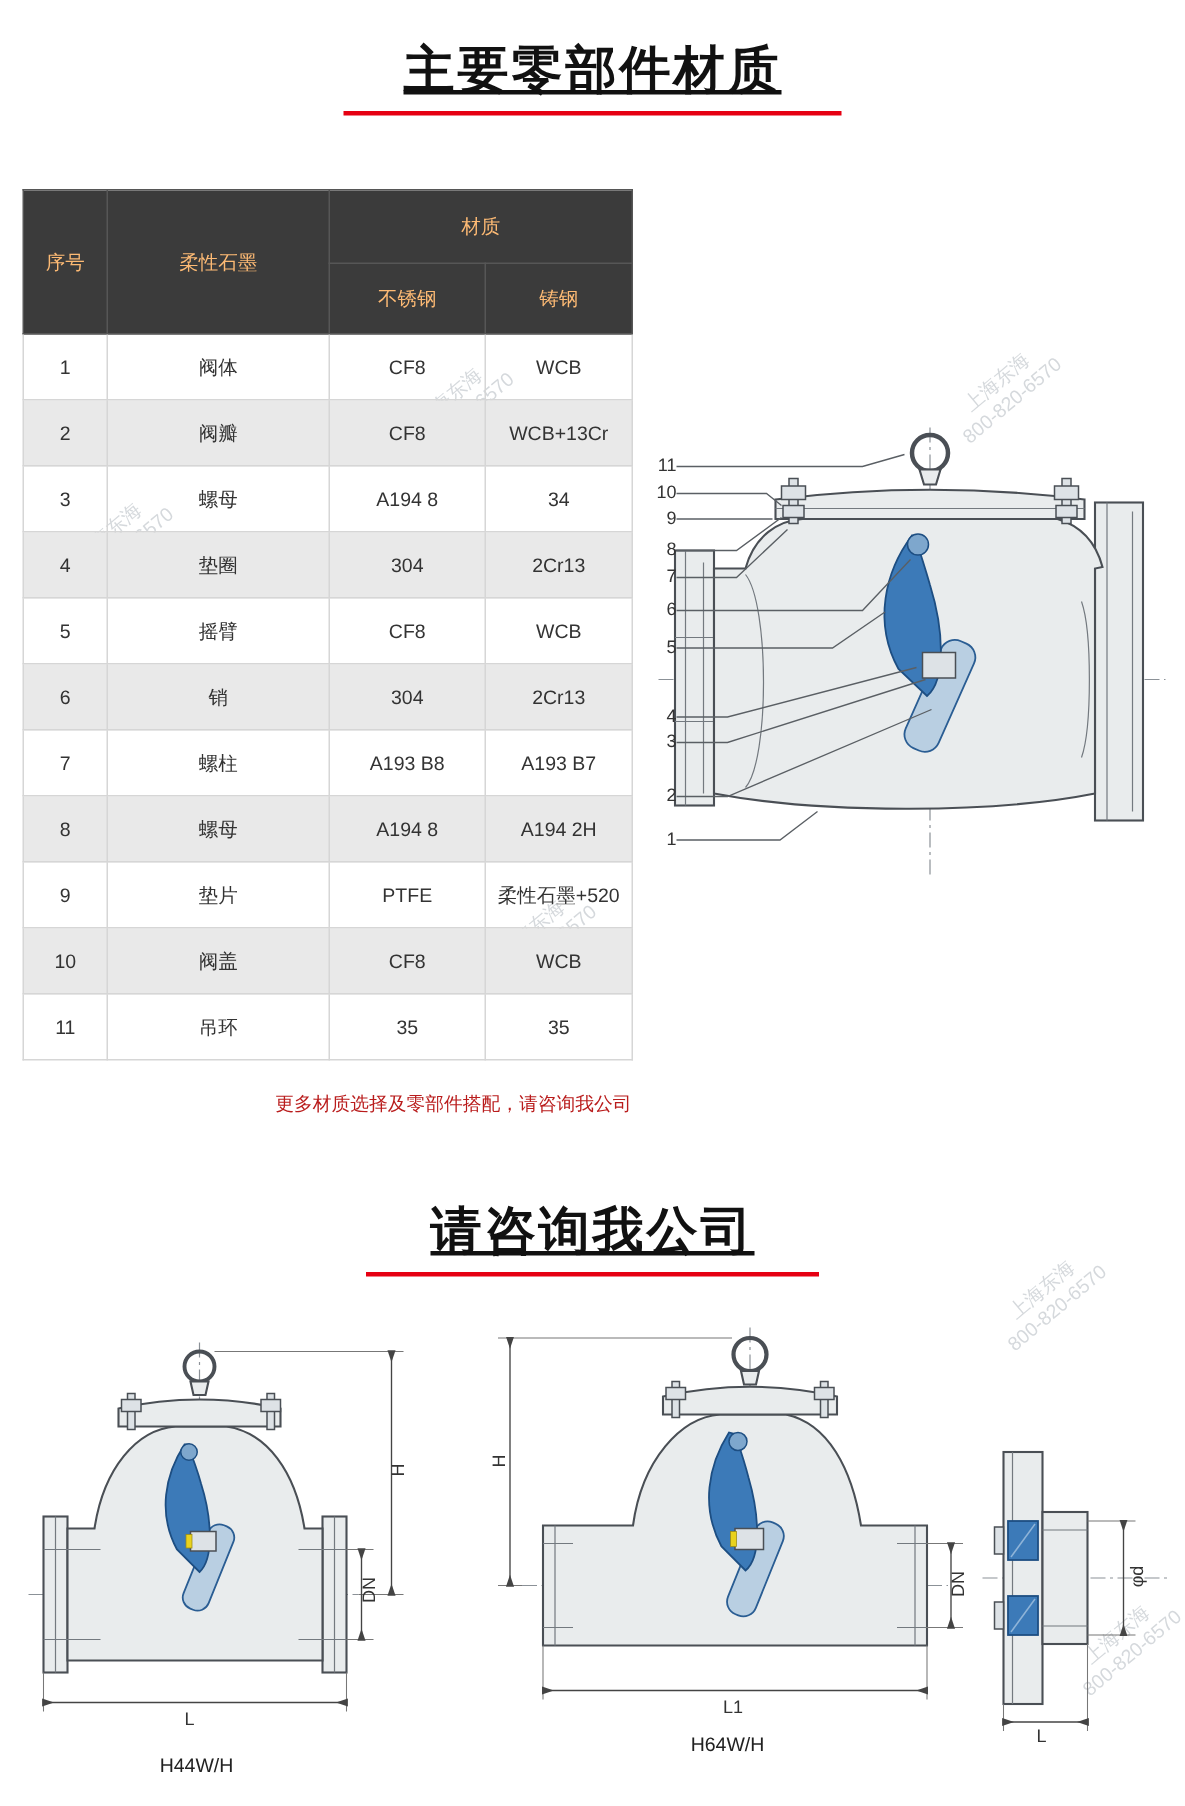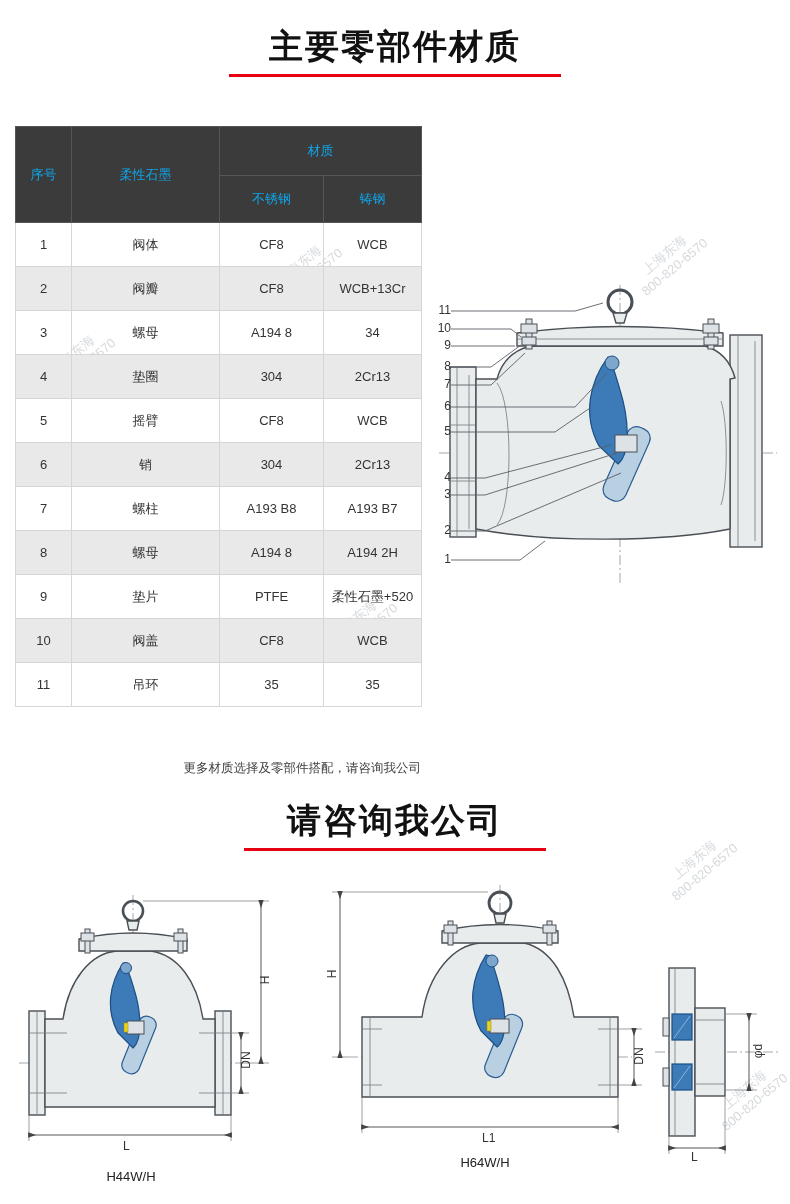--- a/index.html
+++ b/index.html
@@ -1,38 +1,38 @@
 <!DOCTYPE html>
 <html><head>
 <meta charset="utf-8">
 <style>
   html,body{margin:0;padding:0;background:#fff;}
   .page{position:relative;width:790px;height:1204px;background:#ffffff;
         font-family:"Liberation Sans","DejaVu Sans",sans-serif;overflow:hidden;color:#222;}
 
   
   .sec-title{position:absolute;left:0;width:790px;text-align:center;margin:0;
-             font-size:34px;font-weight:700;color:#111;letter-spacing:2px;}
+             font-size:34px;font-weight:700;color:#111;letter-spacing:2px;text-decoration:underline;}
   .t1{top:24px;}
   .t2{top:798px;}
   .title-underline{position:absolute;left:50%;transform:translateX(-50%);height:3px;background:#e60012;}
   .u1{top:74px;width:332px;}
   .u2{top:848px;width:302px;}
 
   
   .mat-table{position:absolute;left:15px;top:126px;width:406px;border-collapse:collapse;
              font-size:13px;table-layout:fixed;}
   .mat-table col.c1{width:56px}.mat-table col.c2{width:148px}
   .mat-table col.c3{width:104px}.mat-table col.c4{width:98px}
-  .mat-table th{background:#3b3b3b;color:#0ea5e9;font-weight:400;border:1px solid #565656;height:44px;}
+  .mat-table th{background:#3b3b3b;color:#fdba74;font-weight:400;border:1px solid #565656;height:44px;}
   .mat-table thead tr:first-child th{height:46px;}
   .mat-table td{border:1px solid #d6d6d6;height:43px;text-align:center;color:#333;padding:0 4px;}
   .mat-table tbody tr:nth-child(even){background:#e9e9e9;}
   .table-note{position:absolute;left:15px;top:728px;width:406px;text-align:right;
-              font-size:12.5px;color:#404040;margin-top:32px;}
+              font-size:12.5px;color:#b91c1c;}
 
   
   .main-diagram{position:absolute;left:425px;top:283px;width:360px;height:305px;}
   .callout{position:absolute;left:4px;width:22px;text-align:right;font-size:12px;color:#333;}
 
   .fig{position:absolute;}
   .fig1{left:15px;top:893px;width:300px;height:285px;}
   .fig2{left:320px;top:883px;width:340px;height:300px;}
   .fig3{left:653px;top:958px;width:135px;height:230px;}
   .fig-label{position:absolute;text-align:center;font-size:13px;color:#222;}

